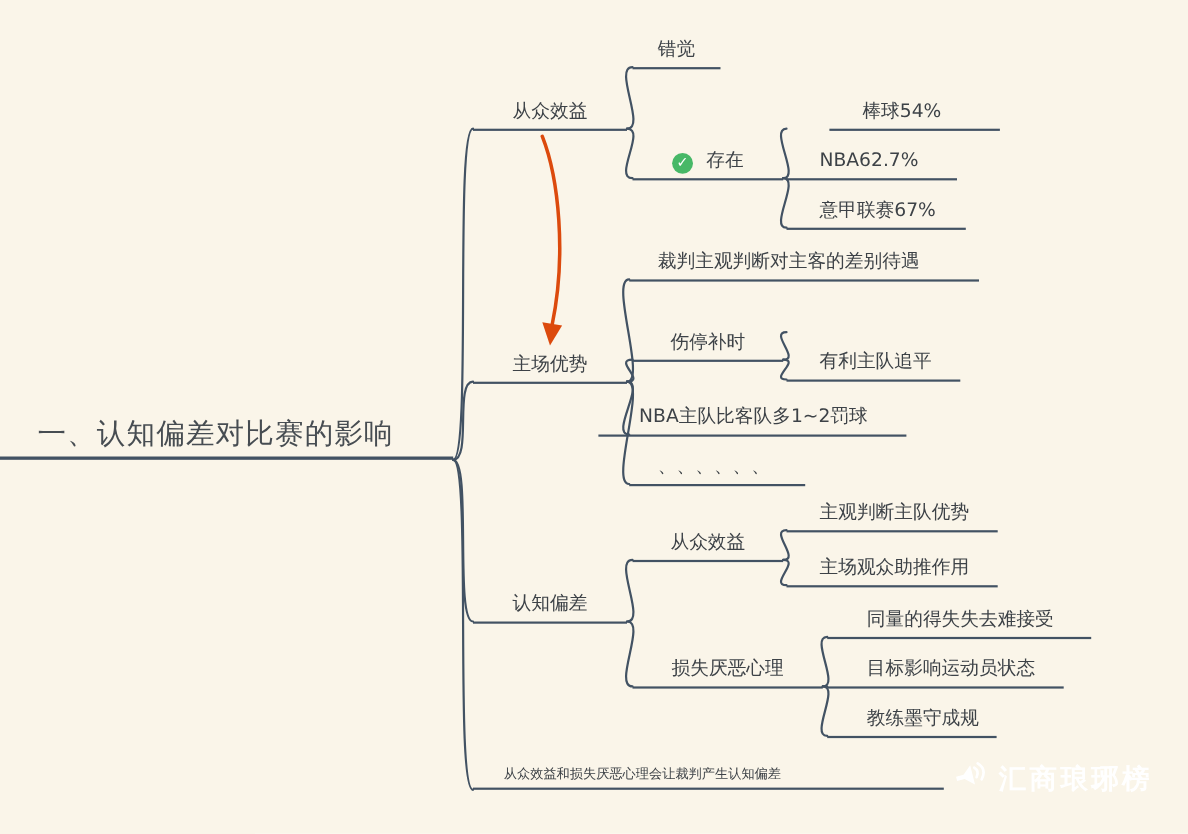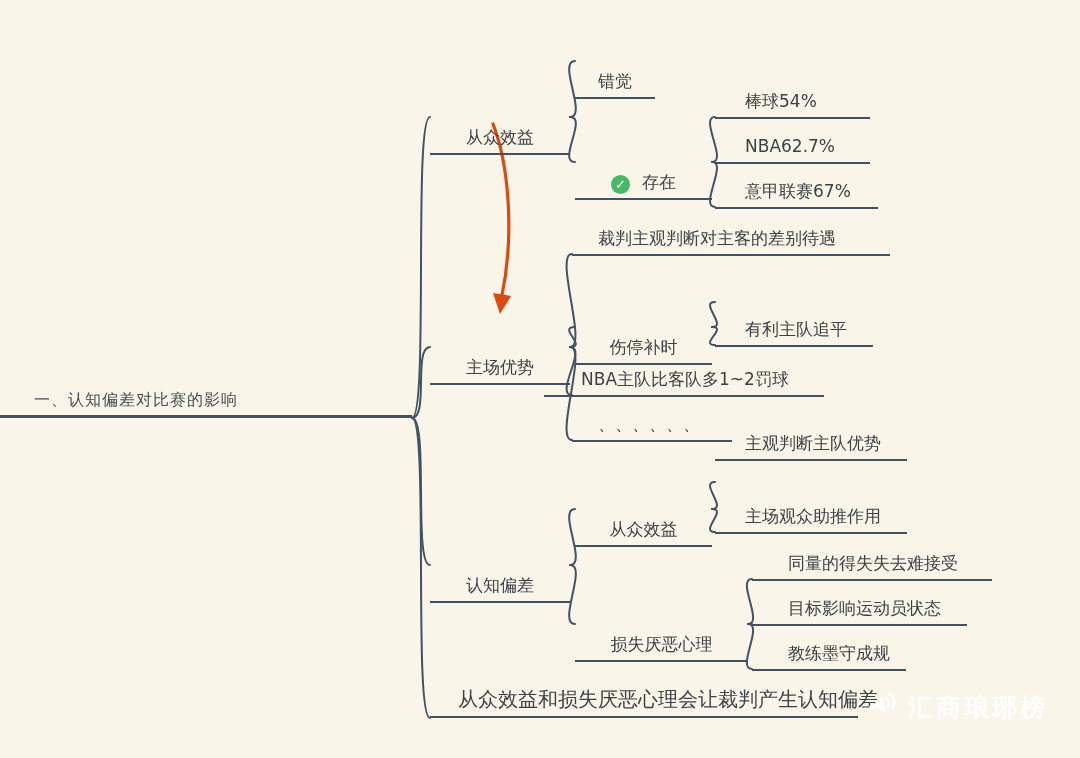--- a/index.html
+++ b/index.html
@@ -17,29 +17,29 @@
     height:32px;
     display:flex;
     align-items:flex-end;
     border-bottom:2px solid #425263;
     color:#3d4247;
     font-size:17px;
     line-height:1;
     padding-bottom:7px;
     white-space:nowrap;
   }
-  .node.center{justify-content:center;margin-top:36px;}
+  .node.center{justify-content:center;}
   .root-node{
     height:46px;
-    font-size:16px;
+    font-size:26px;
     border-bottom-width:3px;
     color:#474d52;
     letter-spacing:1px;
   }
-  .summary-node{font-size:20px;}
+  .summary-node{font-size:12px;}
   .lbl{display:inline-block;}
   .check{
     display:inline-flex;
     width:19px;height:19px;
     border-radius:50%;
     background:#47b867;
     color:#ffffff;
     font-size:13px;
     font-weight:bold;
     align-items:center;
@@ -115,21 +115,21 @@
 
   <div class="node center" style="left:575px;top:31px;width:80px">
     <span class="lbl">错觉</span>
   </div>
 
   <div class="node center" style="left:575px;top:132px;width:137px">
     <span class="check">✓</span>
     <span class="lbl">存在</span>
   </div>
 
-  <div class="node" style="left:715px;top:87px;width:155px;padding-left:30px">
+  <div class="node" style="left:754px;top:87px;width:155px;padding-left:30px">
     <span class="lbl">棒球54%</span>
   </div>
 
   <div class="node" style="left:715px;top:132px;width:155px;padding-left:30px">
     <span class="lbl">NBA62.7%</span>
   </div>
 
   <div class="node" style="left:715px;top:177px;width:163px;padding-left:30px">
     <span class="lbl">意甲联赛67%</span>
   </div>
@@ -160,21 +160,21 @@
   </div>
 
   <div class="node center" style="left:430px;top:535px;width:140px">
     <span class="lbl">认知偏差</span>
   </div>
 
   <div class="node center" style="left:575px;top:479px;width:137px">
     <span class="lbl">从众效益</span>
   </div>
 
-  <div class="node" style="left:715px;top:429px;width:192px;padding-left:30px">
+  <div class="node" style="left:715px;top:452px;width:192px;padding-left:30px">
     <span class="lbl">主观判断主队优势</span>
   </div>
 
   <div class="node" style="left:715px;top:502px;width:192px;padding-left:30px">
     <span class="lbl">主场观众助推作用</span>
   </div>
 
   <div class="node center" style="left:575px;top:594px;width:173px">
     <span class="lbl">损失厌恶心理</span>
   </div>

